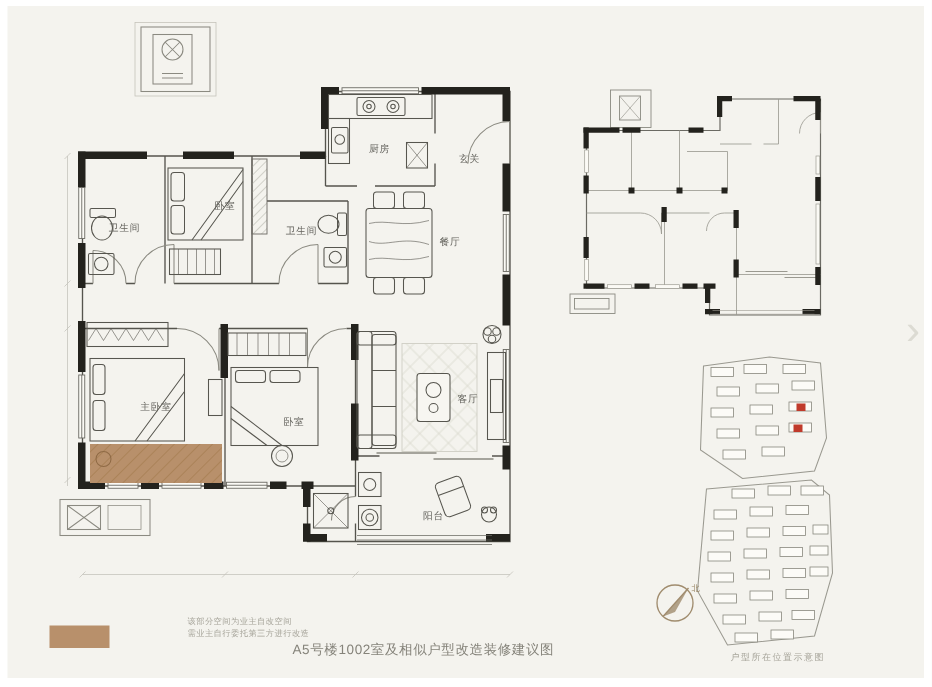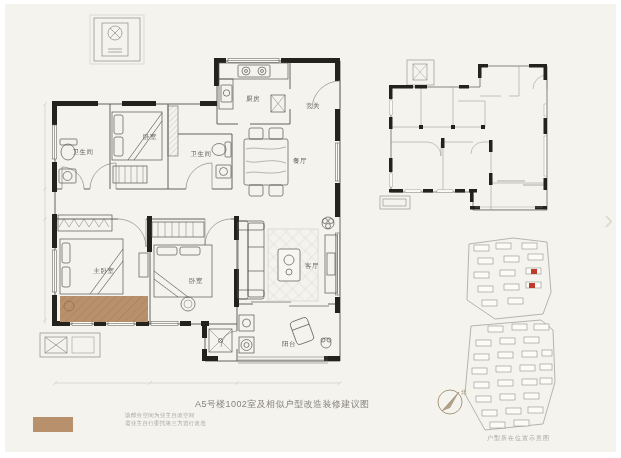--- a/index.html
+++ b/index.html
@@ -6,21 +6,21 @@
   .stage{position:relative;width:621px;height:458px;background:#ffffff;overflow:hidden;
          font-family:"Liberation Sans", sans-serif;}
   .panel{position:absolute;left:5px;top:4px;right:5px;bottom:6px;background:#f4f3ee;}
   svg{position:absolute;display:block;}
   .main-plan{left:33px;top:5px;}
   .struct-plan{left:374px;top:54px;}
   .site-plan{left:425px;top:230px;}
   .room-label{font-size:6.5px;fill:#63625c;letter-spacing:0.5px;text-anchor:middle;
               font-family:"Liberation Sans", sans-serif;}
   .compass-label{font-size:5.5px;fill:#9a8868;font-family:"Liberation Sans", sans-serif;}
-  .drawing-title{position:absolute;left:190px;top:394px;width:200px;font-size:9px;
+  .drawing-title{position:absolute;left:190px;top:423px;width:200px;font-size:9px;
                  color:#85837a;letter-spacing:0.4px;white-space:nowrap;}
   .legend{position:absolute;left:28px;top:408px;display:flex;align-items:flex-start;}
   .legend-swatch{width:40px;height:15px;background:#b8906b;margin-top:5px;}
   .legend-text{margin-left:52px;font-size:5.5px;line-height:7.5px;color:#a7a59b;
                letter-spacing:0.3px;white-space:nowrap;}
   .site-caption{position:absolute;left:482px;top:430px;font-size:6px;color:#a7a59b;
                 letter-spacing:1px;white-space:nowrap;}
   .next-arrow{position:absolute;left:599px;top:202px;font-size:28px;color:#dcdbd3;
               line-height:28px;cursor:pointer;}
 </style>

